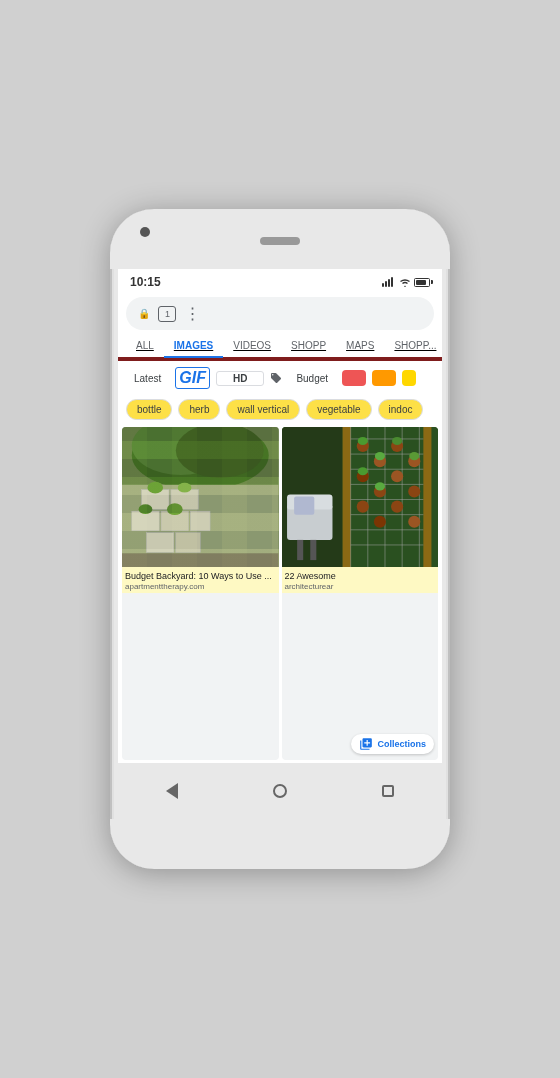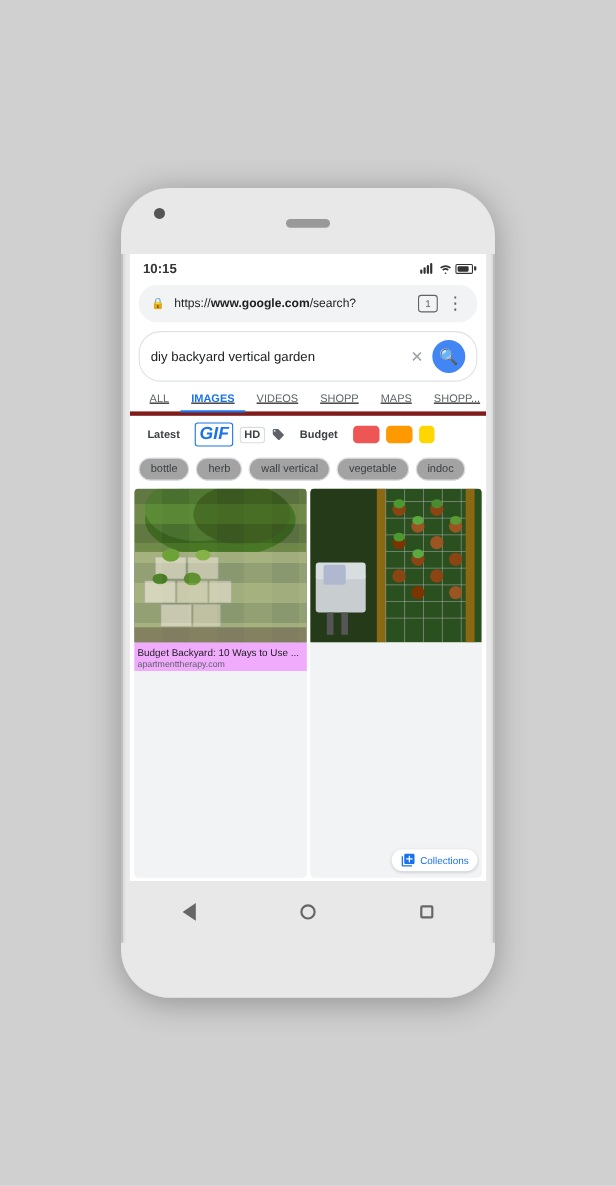--- a/index.html
+++ b/index.html
@@ -7,21 +7,21 @@
       background: #d0d0d0;
       display: flex;
       justify-content: center;
       align-items: center;
       min-height: 100vh;
       font-family: Arial, sans-serif;
     }
 
     .phone-frame {
       width: 340px;
-      height: 736px;
+      height: 660px;
       background: #e8e8e8;
       border-radius: 44px;
       box-shadow: 0 4px 30px rgba(0,0,0,0.3), inset 0 0 0 2px #c0c0c0, inset 0 0 0 4px #e0e0e0;
       position: relative;
       display: flex;
       flex-direction: column;
       overflow: hidden;
     }
 
     
@@ -291,21 +291,20 @@
     .filter-bar::-webkit-scrollbar { display: none; }
 
     .filter-btn {
       padding: 3px 8px;
       border-radius: 12px;
       font-size: 10px;
       cursor: pointer;
       white-space: nowrap;
       color: #3c4043;
       background: transparent;
-      font-weight: bold;
     }
 
     .filter-color-swatch {
       width: 24px;
       height: 16px;
       border-radius: 4px;
       flex-shrink: 0;
     }
 
     .filter-color-swatch.tiny {
@@ -325,21 +324,21 @@
     .chips-bar::-webkit-scrollbar { display: none; }
 
     .chip {
       padding: 4px 10px;
       border: 1px solid #dadce0;
       border-radius: 14px;
       font-size: 10px;
       color: #3c4043;
       white-space: nowrap;
       cursor: pointer;
-      background: #a3a3a3;
+      background: #fde047;
     }
 
     
     .image-grid {
       flex: 1;
       display: flex;
       gap: 3px;
       padding: 3px 4px;
       overflow: hidden;
     }
@@ -362,21 +361,21 @@
 
     .image-card-inner {
       width: 100%;
       height: 140px;
       position: relative;
       overflow: hidden;
     }
 
     .image-caption {
       padding: 4px 3px 2px;
-      background: #f0abfc;
+      background: #fef9c3;
     }
 
     .caption-title {
       font-size: 9px;
       color: #202124;
       line-height: 1.2;
       white-space: nowrap;
       overflow: hidden;
       text-overflow: ellipsis;
     }
@@ -390,21 +389,21 @@
       position: absolute;
       bottom: 6px;
       right: 4px;
       background: white;
       border-radius: 14px;
       padding: 3px 8px;
       display: flex;
       align-items: center;
       gap: 4px;
       font-size: 9px;
-      font-weight: normal;
+      font-weight: bold;
       color: #1a73e8;
       box-shadow: 0 1px 3px rgba(0,0,0,0.2);
       cursor: pointer;
     }
 
     
     .phone-bottom {
       background: #e8e8e8;
       height: 56px;
       margin: 0 8px;
@@ -463,21 +462,21 @@
       padding: 1px 3px;
       font-style: italic;
     }
 
     .hd-label {
       font-size: 10px;
       font-weight: bold;
       color: #3c4043;
       border: 1.5px solid #dadce0;
       border-radius: 3px;
-      padding: 1px 3px;
+      padding: 1px 16px;
     }
 
     
     .cinder-garden {
       position: relative;
       width: 100%;
       height: 100%;
       background: #7a8c6a;
       overflow: hidden;
     }
@@ -536,35 +535,25 @@
           <path d="M1.5 3.5 Q6 0.5 10.5 3.5" stroke="#333" stroke-width="1.5" fill="none"></path>
         </svg>
         <div class="battery-icon">
           <div class="battery-fill"></div>
         </div>
       </div>
     </div>
 
     <div class="url-bar">
       <span class="lock-icon">🔒</span>
-      <span class="url-text">
-        <span>https://</span><span class="domain">www.google.com</span><span>/search?</span>
-      </span>
       <div class="tab-count">1</div>
       <span class="menu-dots">⋮</span>
     </div>
 
 
-    <div class="search-box">
-      <span class="search-text">diy backyard vertical garden</span>
-      <span class="clear-btn">✕</span>
-      <div class="search-btn">
-        <span class="search-btn-icon">🔍</span>
-      </div>
-    </div>
 
     <div class="search-tabs">
       <div class="tab-item">ALL</div>
       <div class="tab-item active">IMAGES</div>
       <div class="tab-item">VIDEOS</div>
       <div class="tab-item">SHOPP</div>
       <div class="tab-item">MAPS</div>
       <div class="tab-item">SHOPP...</div>
     </div>
 
@@ -677,20 +666,24 @@
 
                 <rect x="5" y="80" width="45" height="35" rx="3" fill="#c8cdd0"></rect>
                 <rect x="5" y="70" width="45" height="15" rx="3" fill="#d8dde0"></rect>
                 <rect x="15" y="115" width="6" height="20" fill="#555"></rect>
                 <rect x="28" y="115" width="6" height="20" fill="#555"></rect>
 
                 <rect x="12" y="72" width="20" height="18" rx="2" fill="#b0b8d0"></rect>
               </svg>
             </div>
           </div>
+          <div class="image-caption">
+            <div class="caption-title">22 Awesome</div>
+            <div class="caption-source">architecturear</div>
+          </div>
           <div class="collections-badge">
             <svg width="14" height="14" viewBox="0 0 24 24" fill="#1a73e8">
               <path d="M4 6H2v14c0 1.1.9 2 2 2h14v-2H4V6zm16-4H8c-1.1 0-2 .9-2 2v12c0 1.1.9 2 2 2h12c1.1 0 2-.9 2-2V4c0-1.1-.9-2-2-2zm-1 9h-4v4h-2v-4H9V9h4V5h2v4h4v2z"></path>
             </svg>
             <span>Collections</span>
           </div>
         </div>
       </div>
     </div>
   </div>

